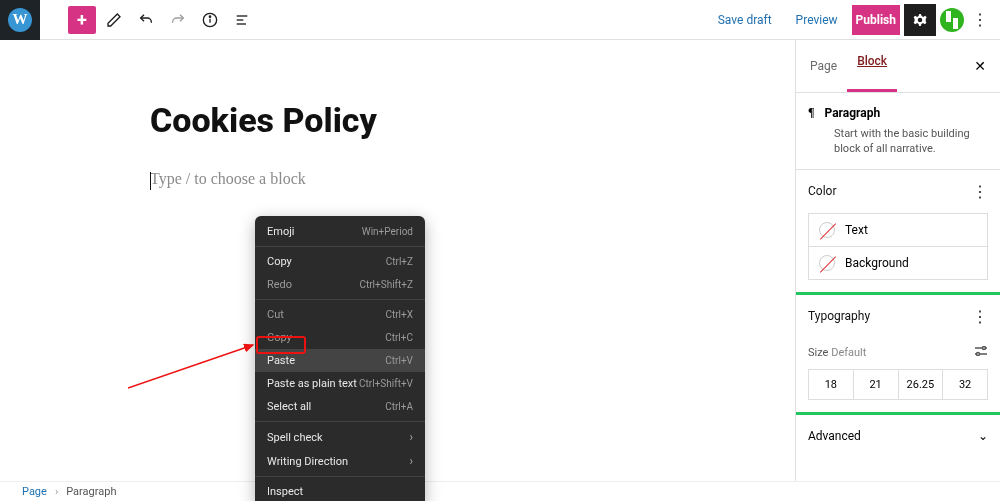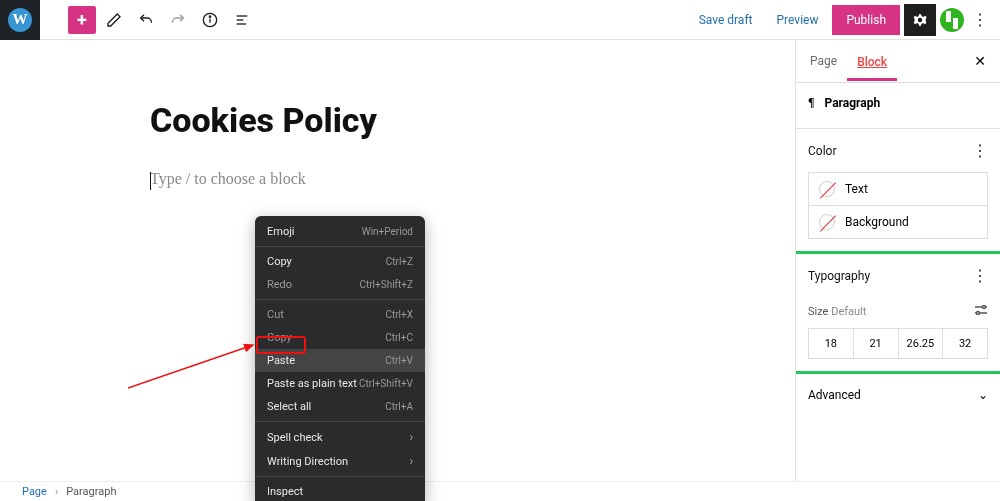--- a/index.html
+++ b/index.html
@@ -8,21 +8,21 @@
   
   .topbar { height: 40px; display: flex; align-items: center; justify-content: space-between; border-bottom: 1px solid #e0e0e0; padding-right: 8px; }
   .topbar-left { display: flex; align-items: center; gap: 4px; }
   .wp-logo { width: 40px; height: 40px; background: #1d2327; display: flex; align-items: center; justify-content: center; margin-right: 24px; }
   .wp-logo-inner { width: 24px; height: 24px; border-radius: 50%; background: #3895d3; display:flex; align-items:center; justify-content:center; color:#fff; font-weight:bold; font-family: Georgia, serif; font-size:15px;}
   .add-btn { width: 28px; height: 28px; background: #d63384; color: #fff; display: flex; align-items: center; justify-content: center; font-size: 18px; font-weight: bold; border-radius: 2px; cursor: pointer; }
   .tb-icon { width: 28px; height: 28px; display: flex; align-items: center; justify-content: center; color: #1e1e1e; cursor: pointer; }
   .tb-icon.muted { color: #9e9e9e; }
   .topbar-right { display: flex; align-items: center; gap: 4px; }
   .link-btn { color: #2271b1; font-size: 12px; padding: 6px 10px; cursor: pointer; }
-  .publish-btn { background: #d63384; color: #fff; font-size: 12px; font-weight: 400; padding: 8px 14px; cursor: pointer; }
+  .publish-btn { background: #d63384; color: #fff; font-size: 12px; font-weight: 700; padding: 8px 4px; cursor: pointer; }
   .gear-btn { width: 32px; height: 32px; background: #1e1e1e; display: flex; align-items: center; justify-content: center; color: #fff; cursor: pointer; }
   .jetpack { width: 24px; height: 24px; border-radius: 50%; background: #2fb41f; position: relative; cursor: pointer; }
   .jetpack::before{content:"";position:absolute;left:6px;top:3px;width:5px;height:11px;background:#fff;}
   .jetpack::after{content:"";position:absolute;right:6px;bottom:3px;width:5px;height:11px;background:#fff;}
   .kebab { width: 24px; height: 32px; display: flex; align-items: center; justify-content: center; cursor: pointer; color:#1e1e1e; font-size:16px;}
 
   
   .workspace { display: flex; height: 441px; }
   .canvas { flex: 1; position: relative; padding: 60px 0 0 150px; }
   .page-title { font-size: 34px; font-weight: 800; color: #111; margin-bottom: 30px; }
@@ -39,21 +39,21 @@
   .ctx-sub::after { content: "›"; color: #aaa; margin-left: 8px; font-size: 12px; }
   .paste-box { position: absolute; left: 256px; top: 296px; width: 50px; height: 18px; border: 2px solid #e11; border-radius: 3px; pointer-events: none; }
 
   
   .arrow { position: absolute; left: 128px; top: 270px; pointer-events:none;}
 
   
   .sidebar { width: 205px; border-left: 1px solid #e0e0e0; font-size: 12px; display:flex; flex-direction:column;}
   .sb-tabs { display: flex; align-items:center; border-bottom: 1px solid #e0e0e0; padding: 0 4px;}
   .sb-tab { padding: 14px 10px; font-size: 12px; cursor: pointer; color:#6b6b6b;}
-  .sb-tab.active { color: #ef4444; border-bottom: 3px solid #d63384; font-weight: 500; padding-bottom: 9px; text-decoration: underline;}
+  .sb-tab.active { color: #7f1d1d; border-bottom: 3px solid #d63384; font-weight: 500; padding-bottom: 21px; text-decoration: underline;}
   .sb-close { margin-left: auto; padding: 10px; cursor: pointer; font-size:14px;}
   .sb-block { padding: 12px; border-bottom: 1px solid #e0e0e0;}
   .sb-block-row{display:flex;align-items:center;gap:10px;margin-bottom:6px;}
   .sb-block-desc{font-size:11px; color:#555; line-height:1.4; padding-left:26px;}
   .sb-section { padding: 12px; border-bottom: 3px solid #22c55e; }
   .sb-section-head { display: flex; justify-content: space-between; align-items: center; margin-bottom: 12px; font-size:12px; color:#111;}
   .color-row { display: flex; align-items: center; gap: 10px; border: 1px solid #ddd; padding: 8px 10px; font-size: 12px; cursor: pointer; }
   .color-row + .color-row { border-top: none; }
   .swatch { width: 16px; height: 16px; border-radius: 50%; border: 1px solid #ccc; position:relative;}
   .swatch::after{content:"";position:absolute;width:22px;height:1px;background:#d33;top:8px;left:-3px;transform:rotate(-45deg);}
@@ -191,20 +191,21 @@
     <div class="sb-tabs">
       <div class="sb-tab">Page</div>
       <div class="sb-tab active">Block</div>
       <div class="sb-close">✕</div>
     </div>
     <div class="sb-block">
       <div class="sb-block-row">
         <span style="font-family:Georgia;font-weight:bold;">¶</span>
         <strong>Paragraph</strong>
       </div>
+      <div class="sb-block-desc">Start with the basic building block of all narrative.</div>
     </div>
     <div class="sb-section">
       <div class="sb-section-head">
           <span>Color</span>
           <span class="kebab" style="width:auto;height:auto;">⋮</span>
         </div>
       <div class="color-row">
           <span class="swatch"></span>
           <span>Text</span>
         </div>

